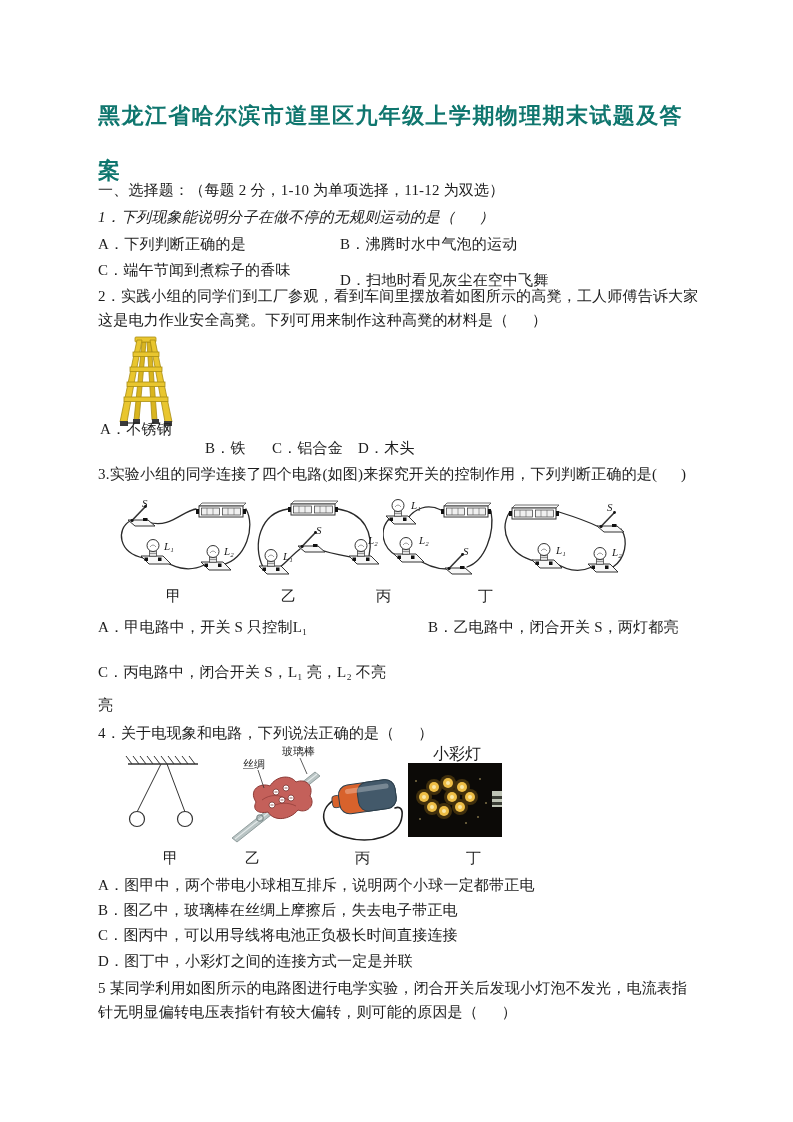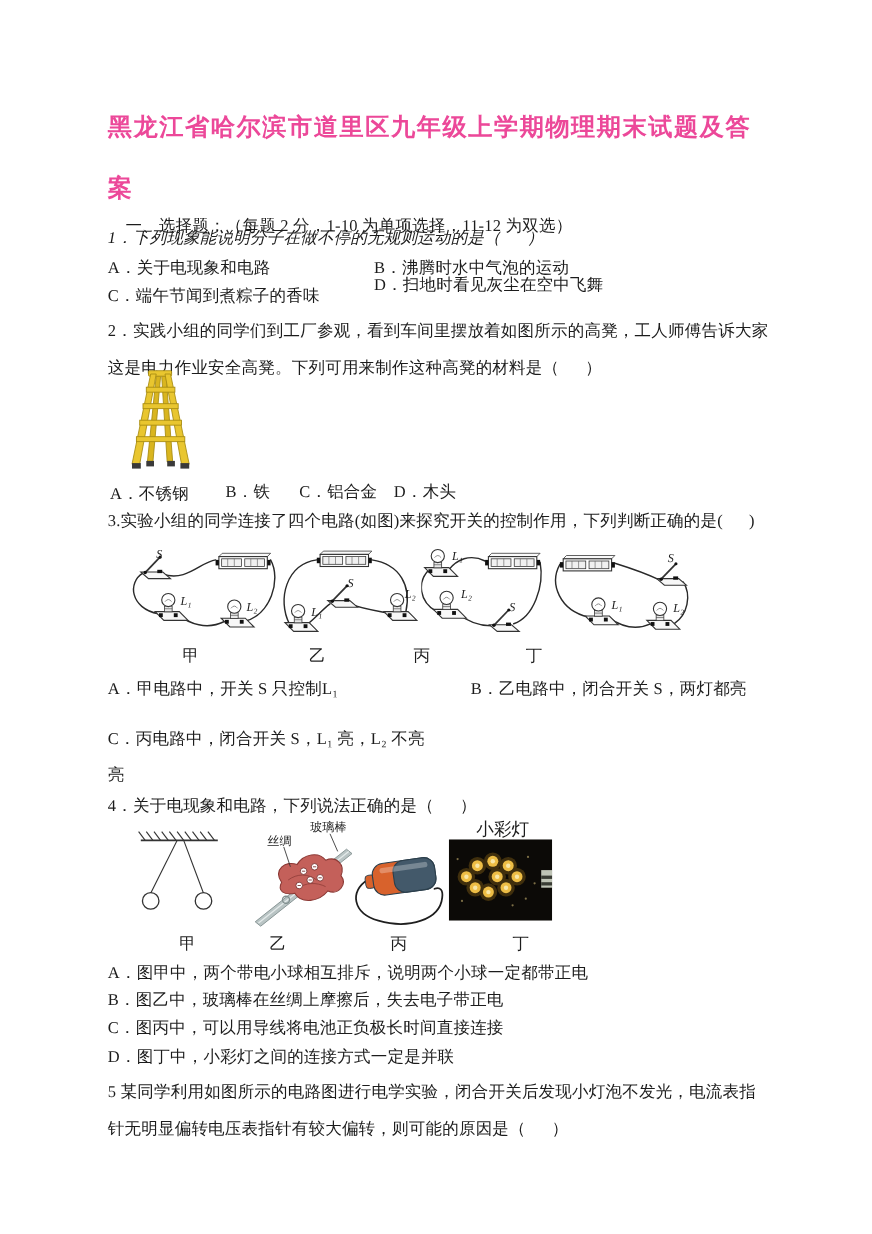--- a/index.html
+++ b/index.html
@@ -1,22 +1,22 @@
 <!DOCTYPE html>
 <html><head>
 <meta charset="utf-8">
 <style>
   html,body{margin:0;padding:0;background:#ffffff;}
   .page{position:relative;width:793px;height:1122px;background:#fff;overflow:hidden;
         font-family:"Liberation Serif","DejaVu Serif",serif;color:#1c1c1c;}
   .abs{position:absolute;white-space:pre-wrap;}
   .t{font-size:15px;line-height:22px;letter-spacing:0.2px;}
-  .stem{width:602px;line-height:34px;}
+  .stem{width:602px;line-height:24px;}
   .nowrap{white-space:pre;}
-  .title{font-size:22px;line-height:55px;font-weight:bold;letter-spacing:1.4px;width:600px;color:#ec4899;}
+  .title{font-size:22px;line-height:55px;font-weight:bold;letter-spacing:1.4px;width:600px;color:#0f766e;}
   .figlabel{font-size:15px;}
   svg text.clab{font-family:"Liberation Serif","DejaVu Serif",serif;font-size:11px;font-style:italic;fill:#1c1c1c;}
   svg text.zlab{font-family:"Liberation Serif","DejaVu Serif",serif;font-size:11px;fill:#1c1c1c;}
   .wire{fill:none;stroke:#2a2a2a;stroke-width:1.3;stroke-linecap:round;}
 </style>
 </head>
 <body>
 
 <div class="page">
 
@@ -48,27 +48,27 @@
         <line x1="4" y1="9.5" x2="17" y2="-4" stroke="#333" stroke-width="1.6"></line>
         <circle cx="17.5" cy="-4.5" r="1.4" fill="#111"></circle>
         <circle cx="4" cy="9.5" r="1.6" fill="#111"></circle>
         <rect x="15" y="7" width="4.5" height="3" fill="#111"></rect>
       </g>
     </defs>
   </svg>
 
   <h1 class="abs title" style="left:98px;top:88px;margin:0;">黑龙江省哈尔滨市道里区九年级上学期物理期末试题及答案</h1>
 
-  <p class="abs t nowrap" style="left:98px;top:179px;margin:16px;">一、选择题：（每题 2 分，1-10 为单项选择，11-12 为双选）</p>
+  <p class="abs t nowrap" style="left:98px;top:179px;margin:0;">一、选择题：（每题 2 分，1-10 为单项选择，11-12 为双选）</p>
 
   <p class="abs t nowrap" style="left:98px;top:206px;margin:0;font-style:italic;">1．下列现象能说明分子在做不停的无规则运动的是（      ）</p>
-  <span class="abs t nowrap" style="left:98px;top:233px;">A．关于电现象和电路</span>
+  <span class="abs t nowrap" style="left:98px;top:233px;">A．下列判断正确的是</span>
   <span class="abs t nowrap" style="left:340px;top:233px;">B．沸腾时水中气泡的运动</span>
   <span class="abs t nowrap" style="left:98px;top:259px;">C．端午节闻到煮粽子的香味</span>
-  <span class="abs t nowrap" style="left:340px;top:249px;">D．扫地时看见灰尘在空中飞舞</span>
+  <span class="abs t nowrap" style="left:340px;top:269px;">D．扫地时看见灰尘在空中飞舞</span>
 
   <p class="abs t stem" style="left:98px;top:284px;margin:0;">2．实践小组的同学们到工厂参观，看到车间里摆放着如图所示的高凳，工人师傅告诉大家这是电力作业安全高凳。下列可用来制作这种高凳的材料是（      ）</p>
 
   <svg class="abs" style="left:118px;top:336px;" width="56" height="94" viewBox="0 0 56 94">
     <g stroke="#a98d12" stroke-width="0.8" fill="#e9c62f">
       <polygon points="24,6 28,6 21,84 16,84" fill="#d9b51f"></polygon>
       <polygon points="29,6 33,6 39,84 34,84" fill="#d9b51f"></polygon>
       <rect x="17" y="1" width="21" height="5" rx="1"></rect>
       <polygon points="19,4 24,4 9,86 2,86"></polygon>
       <polygon points="32,4 37,4 54,86 47,86"></polygon>
@@ -76,21 +76,21 @@
       <rect x="12" y="31" width="32" height="4.5"></rect>
       <rect x="9" y="46" width="38" height="4.5"></rect>
       <rect x="6" y="61" width="44" height="4.5"></rect>
     </g>
     <rect x="2" y="85" width="8" height="5" fill="#3a3a3a"></rect>
     <rect x="46" y="85" width="8" height="5" fill="#3a3a3a"></rect>
     <rect x="15" y="83" width="7" height="5" fill="#3a3a3a"></rect>
     <rect x="34" y="83" width="7" height="5" fill="#3a3a3a"></rect>
   </svg>
 
-  <span class="abs t nowrap" style="left:100px;top:439px;">A．不锈钢</span>
+  <span class="abs t nowrap" style="left:100px;top:418px;">A．不锈钢</span>
   <span class="abs t nowrap" style="left:205px;top:437px;">B．铁</span>
   <span class="abs t nowrap" style="left:272px;top:437px;">C．铝合金</span>
   <span class="abs t nowrap" style="left:358px;top:437px;">D．木头</span>
 
   <p class="abs t nowrap" style="left:98px;top:463px;margin:0;">3.实验小组的同学连接了四个电路(如图)来探究开关的控制作用，下列判断正确的是(      )</p>
 
   <svg class="abs" style="left:112px;top:497px;" width="140" height="92" viewBox="0 0 140 92">
     <path class="wire" d="M18,24 C4,32 6,56 32,61"></path>
     <path class="wire" d="M36,25 C58,32 70,14 84,12"></path>
     <path class="wire" d="M134,12 C144,30 134,62 110,68"></path>

